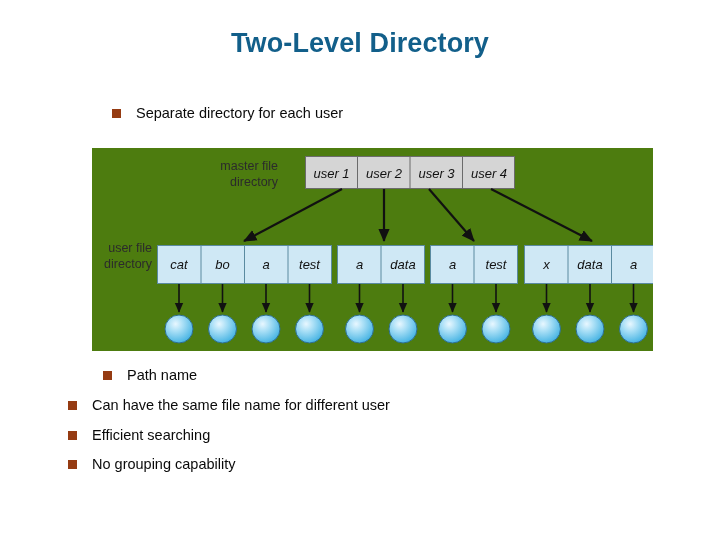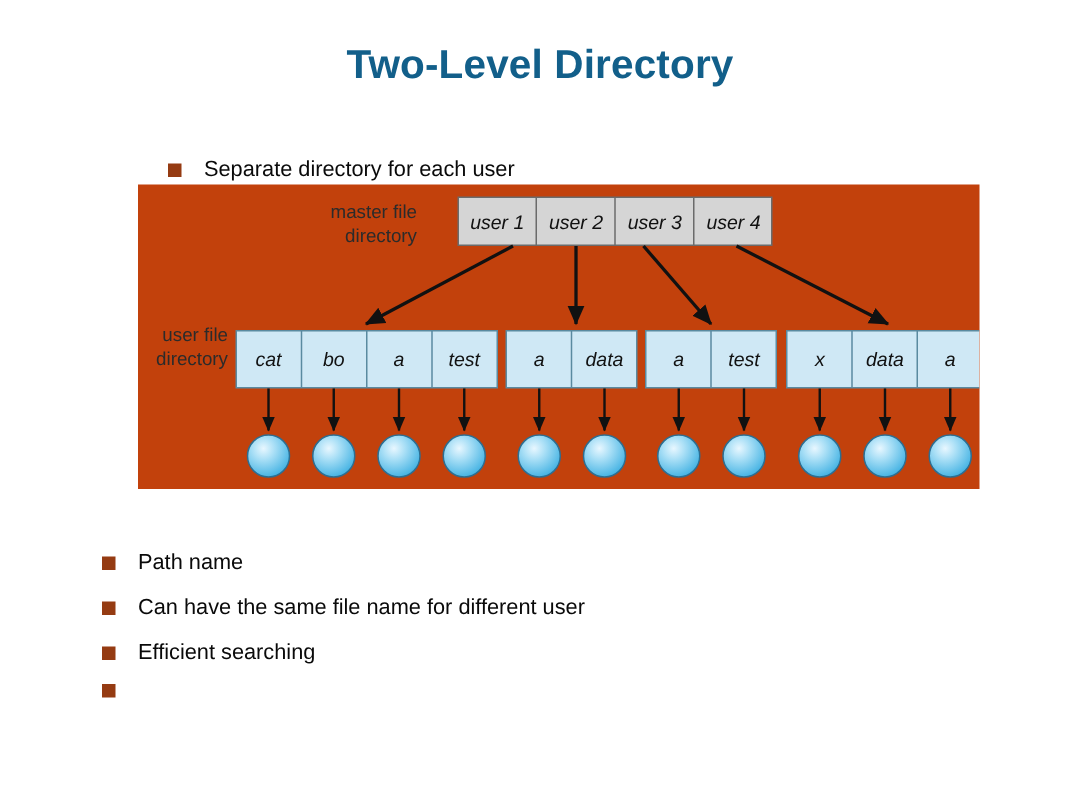--- a/index.html
+++ b/index.html
@@ -41,33 +41,33 @@
     background: #953b12;
     margin-right: 15px;
     flex: 0 0 auto;
   }
   .bullet-text {
     font-size: 14.5px;
     color: #0a0a0a;
     white-space: nowrap;
   }
   #bullet-top { top: 105px; padding-left: 44px; }
-  #bullet-1   { top: 367px; }
+  #bullet-1   { top: 367px; margin-left: 35px; }
   #bullet-2   { top: 397px; justify-content: center; }
   #bullet-3   { top: 427px; align-items: center; }
   #bullet-4   { top: 456px; }
 
   
   #diagram-panel {
     position: absolute;
     left: 92px;
-    top: 123px;
+    top: 148px;
     width: 561px;
     height: 203px;
-    background: #c2410c;
+    background: #4d7c0f;
     overflow: hidden;
   }
   #diagram-svg {
     position: absolute;
     left: 0;
     top: 0;
   }
 
   .mfd-label, .ufd-label {
     font-size: 12.5px;
@@ -221,13 +221,14 @@
 <div class="bullet-row" id="bullet-2">
   <span class="bullet-square"></span>
   <span class="bullet-text">Can have the same file name for different user</span>
 </div>
 <div class="bullet-row" id="bullet-3">
   <span class="bullet-square"></span>
   <span class="bullet-text">Efficient searching</span>
 </div>
 <div class="bullet-row" id="bullet-4">
   <span class="bullet-square"></span>
+  <span class="bullet-text">No grouping capability</span>
 </div>
 
 </body></html>

